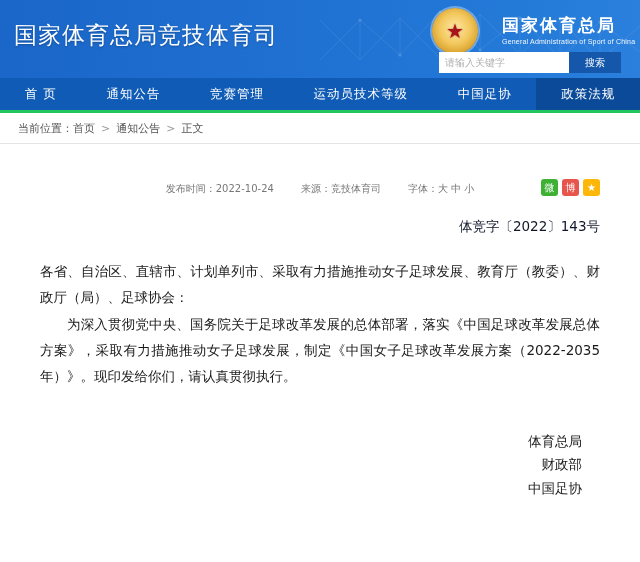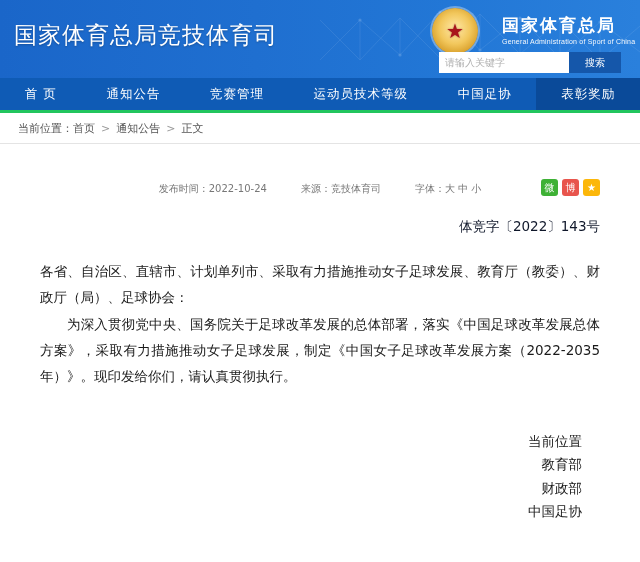--- a/index.html
+++ b/index.html
@@ -142,21 +142,21 @@
     font-weight: bold;
     color: #1a1a1a;
     line-height: 1.6;
     font-family: "DejaVu Sans", "Liberation Sans", sans-serif;
   }
   .meta-row {
     margin-top: 16px;
     display: flex;
     align-items: center;
     justify-content: center;
-    gap: 34px;
+    gap: 27px;
     font-size: 10px;
     color: #777;
     position: relative;
     font-family: "DejaVu Sans", "Liberation Sans", sans-serif;
   }
   .meta-row .fonts { color: #777; }
   .share {
     position: absolute;
     right: 0; top: -3px;
     display: flex;
@@ -241,21 +241,21 @@
       <button class="search-btn">搜索</button>
     </div>
   </div>
 
   <div class="nav">
     <div class="nav-item">首 页</div>
     <div class="nav-item">通知公告</div>
     <div class="nav-item">竞赛管理</div>
     <div class="nav-item">运动员技术等级</div>
     <div class="nav-item">中国足协</div>
-    <div class="nav-item active">表彰奖励</div>
+    <div class="nav-item active">政策法规</div>
   </div>
 
   <div class="crumb-bar">
     <span>当前位置：</span>
     <a href="#">首页</a>
     <span class="sep">&gt;</span>
     <a href="#">通知公告</a>
     <span class="sep">&gt;</span>
     <span>正文</span>
   </div>
@@ -274,21 +274,20 @@
     </div>
 
     <div class="doc-no">体竞字〔2022〕143号</div>
 
     <div class="body-text">
       <p>各省、自治区、直辖市、计划单列市、采取有力措施推动女子足球发展、教育厅（教委）、财政厅（局）、足球协会：</p>
       <p class="indent">为深入贯彻党中央、国务院关于足球改革发展的总体部署，落实《中国足球改革发展总体方案》，采取有力措施推动女子足球发展，制定《中国女子足球改革发展方案（2022-2035年）》。现印发给你们，请认真贯彻执行。</p>
     </div>
 
     <div class="signature">
-      <div>当前位置</div>
-      <div>教育部</div>
+      <div>体育总局</div>
       <div>财政部</div>
       <div>中国足协</div>
 
     </div>
   </div>
 
 </div>
 
 </body></html>

